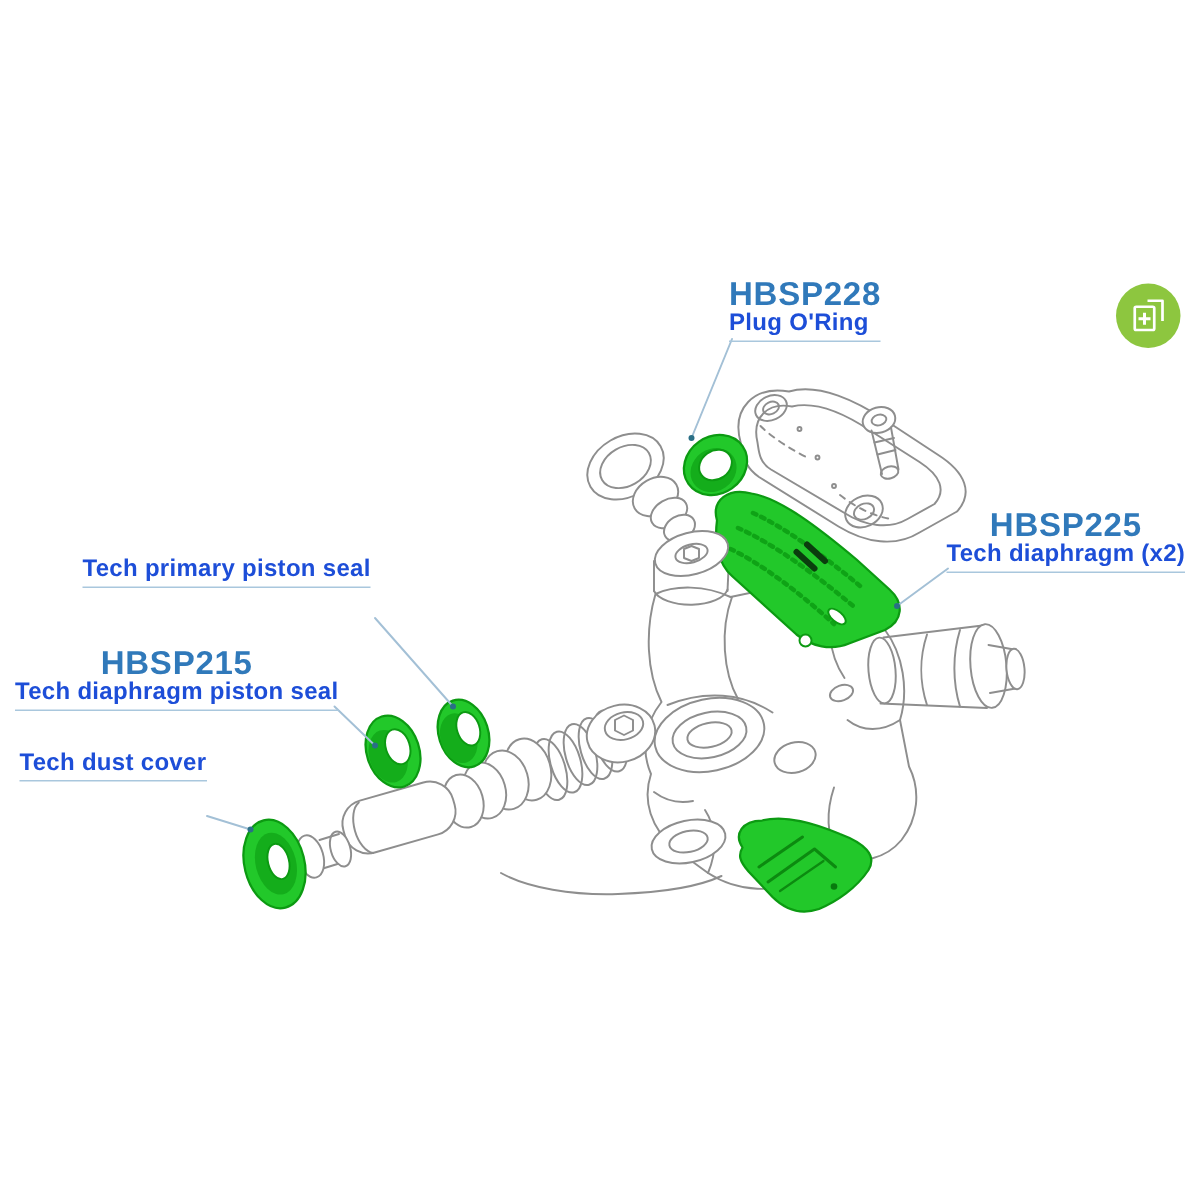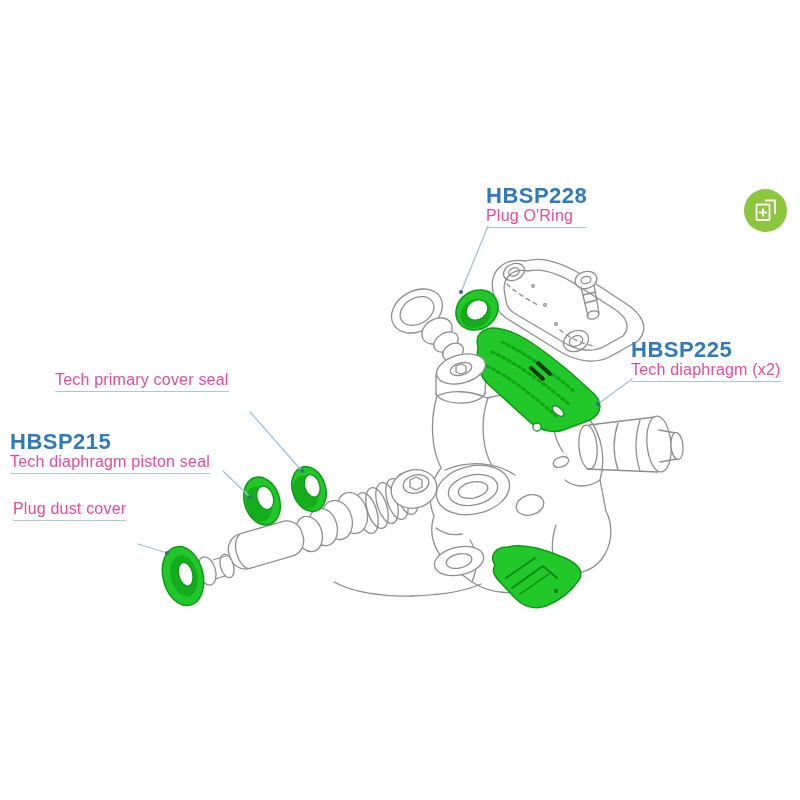--- a/index.html
+++ b/index.html
@@ -12,21 +12,21 @@
   .part-label{
     position:absolute;display:inline-block;
     border-bottom:1px solid #a9c7dd;padding-bottom:2px;cursor:pointer;
     text-align:left;white-space:nowrap;
   }
   .part-no{
     font-size:22px;font-weight:bold;color:#3079ba;line-height:1.05;
     letter-spacing:0.5px;
   }
   .part-desc{
-    font-size:16px;font-weight:normal;color:#ec4899;line-height:1.1;
+    font-size:16px;font-weight:bold;color:#1d4ed8;line-height:1.1;
     letter-spacing:0.2px;
   }
   .zoom-btn{
     position:absolute;left:743px;top:188px;width:45px;height:45px;cursor:pointer;
   }
 </style>
 </head>
 <body>
 
 <div class="stage">
@@ -198,36 +198,36 @@
         </g>
       </g>
     </g>
   </svg>
 
   <div class="part-label" style="left:486px;top:184px;">
     <div class="part-no">HBSP228</div>
     <div class="part-desc">Plug O'Ring</div>
   </div>
 
-  <div class="part-label" style="left:631px;top:338px;">
+  <div class="part-label" style="left:631px;top:338px;text-align:center;">
     <div class="part-no">HBSP225</div>
     <div class="part-desc">Tech diaphragm (x2)</div>
   </div>
 
   <div class="part-label" style="left:55px;top:371px;">
-    <div class="part-desc">Tech primary cover seal</div>
-  </div>
-
-  <div class="part-label" style="left:10px;top:430px;">
+    <div class="part-desc">Tech primary piston seal</div>
+  </div>
+
+  <div class="part-label" style="left:10px;top:430px;text-align:center;">
     <div class="part-no">HBSP215</div>
     <div class="part-desc">Tech diaphragm piston seal</div>
   </div>
 
   <div class="part-label" style="left:13px;top:500px;">
-    <div class="part-desc">Plug dust cover</div>
+    <div class="part-desc">Tech dust cover</div>
   </div>
 
   <div class="zoom-btn">
     <svg width="45" height="45" viewBox="0 0 45 45">
       <circle cx="22.5" cy="22.5" r="21.5" fill="#8dc63f"></circle>
       <g fill="none" stroke="#ffffff" stroke-width="1.8" stroke-linejoin="round">
         <path d="M 22,12.5 L 32,12.5 L 32,26"></path>
         <rect x="13.5" y="16.5" width="13" height="15.5" rx="1" fill="#8dc63f"></rect>
         <path d="M 20,20.5 L 20,28.5 M 16,24.5 L 24,24.5" stroke-width="2"></path>
       </g>

